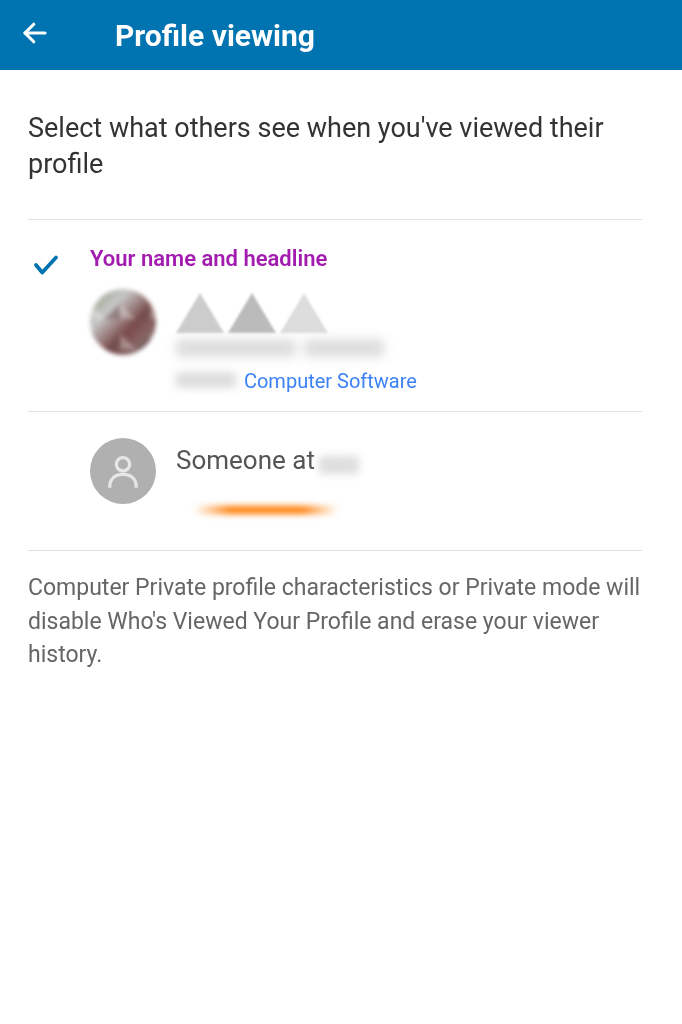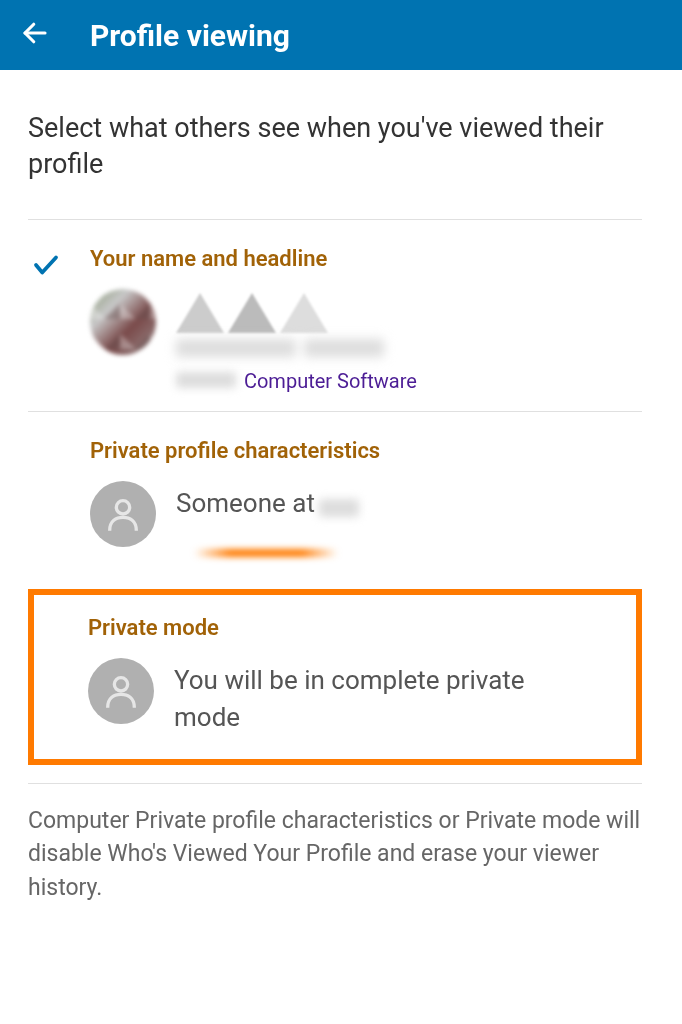--- a/index.html
+++ b/index.html
@@ -20,20 +20,21 @@
       gap: 40px;
     }
     .back-arrow {
       color: #fff;
       cursor: pointer;
     }
     .header-title {
       color: #fff;
       font-size: 30px;
       font-weight: 700;
+      margin-left: 25px;
     }
     .content {
       padding: 40px 40px 0 28px;
     }
     .page-subtitle {
       font-size: 27px;
       font-weight: 400;
       color: #333;
       line-height: 1.35;
       margin-bottom: 36px;
@@ -55,21 +56,21 @@
       display: flex;
       justify-content: center;
       padding-top: 4px;
     }
     .option-body {
       flex: 1;
     }
     .option-title {
       font-size: 22px;
       font-weight: 600;
-      color: #a16207;
+      color: #a21caf;
       margin-bottom: 18px;
     }
     .option-row {
       display: flex;
       align-items: flex-start;
       gap: 20px;
     }
     .avatar {
       width: 66px;
       height: 66px;
@@ -118,21 +119,21 @@
       filter: blur(3px);
       user-select: none;
     }
     .blurred-line {
       display: inline-block;
       background: #ddd;
       filter: blur(4px);
       border-radius: 2px;
     }
     .software-text {
-      color: #4c1d95;
+      color: #3b82f6;
       font-size: 20px;
     }
     .highlighted {
       border: 6px solid #ff7a00;
       margin: 14px 0 0 0;
       padding: 20px 54px 24px 54px;
     }
     .highlighted .option-title {
       margin-left: 0;
     }
@@ -210,48 +211,33 @@
         </div>
       </div>
     </div>
   </div>
 
   <div class="divider"></div>
 
   <div class="option">
     <div class="check-col"></div>
     <div class="option-body">
-      <div class="option-title">Private profile characteristics</div>
       <div class="option-row">
         <div class="avatar-person">
           <svg width="40" height="40" viewBox="0 0 24 24" fill="none" stroke="#e6e6e6" stroke-width="2">
             <circle cx="12" cy="8" r="4"></circle>
             <path d="M4 22 C4 16 8 14 12 14 C16 14 20 16 20 22"></path>
           </svg>
         </div>
         <div class="option-text">
           <span class="option-desc">Someone at</span>
           <span class="blurred-line" style="width:40px;height:18px;vertical-align:middle"></span>
           <div class="orange-strip"></div>
         </div>
       </div>
     </div>
   </div>
 
-  <div class="highlighted">
-    <div class="option-title">Private mode</div>
-    <div class="option-row">
-      <div class="avatar-person">
-        <svg width="40" height="40" viewBox="0 0 24 24" fill="none" stroke="#e6e6e6" stroke-width="2">
-          <circle cx="12" cy="8" r="4"></circle>
-          <path d="M4 22 C4 16 8 14 12 14 C16 14 20 16 20 22"></path>
-        </svg>
-      </div>
-      <div class="option-text">
-        <div class="option-desc">You will be in complete private mode</div>
-      </div>
-    </div>
-  </div>
 
   <div class="divider" style="margin-top:18px"></div>
 </div>
 
 <div class="disclaimer">Computer Private profile characteristics or Private mode will disable Who's Viewed Your Profile and erase your viewer history.</div>
 
 </body></html>

